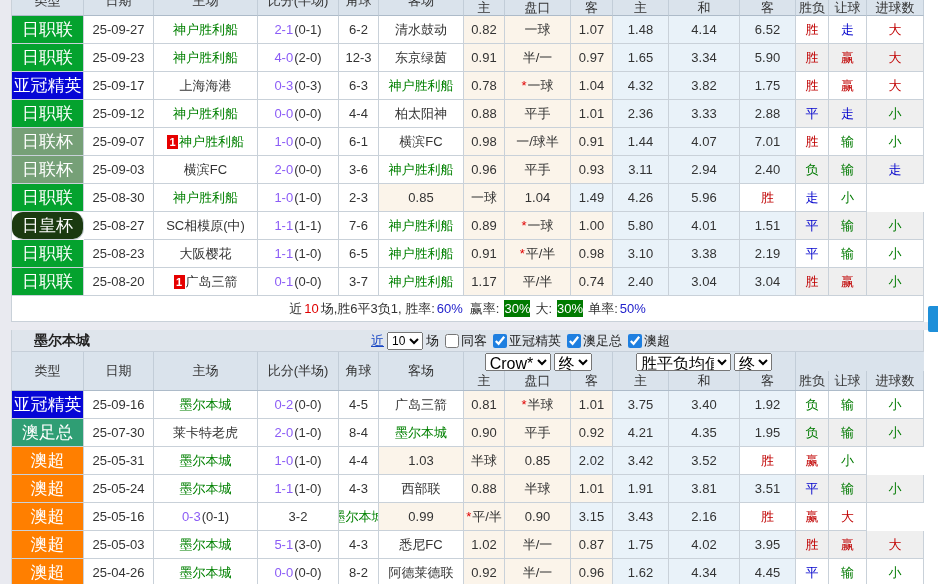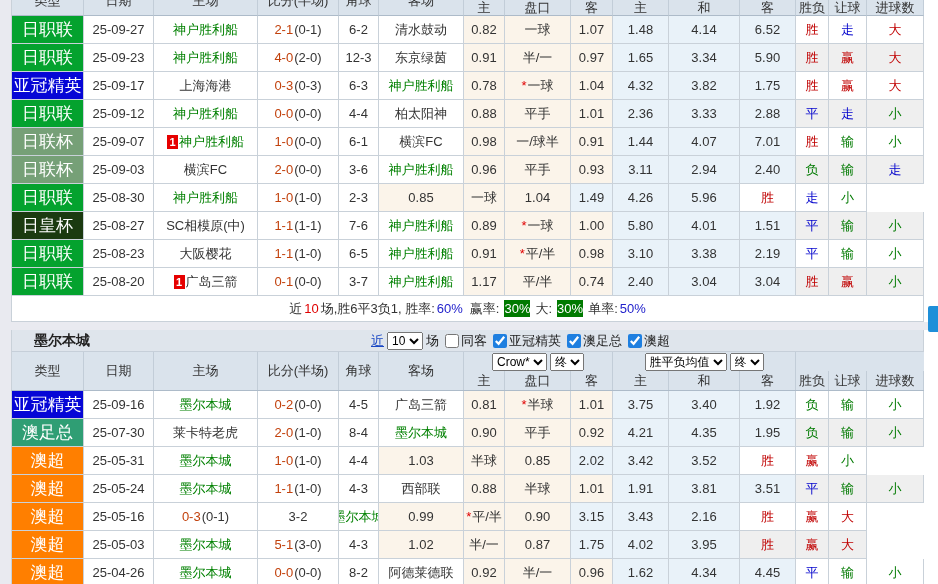--- a/index.html
+++ b/index.html
@@ -20,21 +20,21 @@
   .t1-header .hfull span{line-height:16px;}
 
   
   .row{height:28px;}
   .row .c{height:28px;}
   .cell-ah{background:#FBF4EA !important;}
   .cell-eu{background:#E9F2F9 !important;}
   .row.alt .cell-r{background:#EFEFEF;}
   .badge{width:100%;height:100%;display:flex;align-items:center;justify-content:center;color:#fff;font-size:17px;}
   .teamf{color:#008000;}
-  .ft{color:#c2410c;margin-right:1px;}
+  .ft{color:#8b5cf6;margin-right:1px;}
   .ht{color:#333;}
   .star{color:#E00000;margin-right:1px;}
   .redcard{display:inline-block;background:#E60000;color:#fff;font-size:11px;line-height:14px;width:11px;height:14px;text-align:center;margin-right:1px;font-weight:bold;}
   .cr{color:#C00000;} .cb{color:#0000CC;} .cg{color:#007A00;}
 
   
   .summary{height:26px;border-left:1px solid #C9D1D9;border-right:1px solid #C9D1D9;border-bottom:1px solid #C9D1D9;background:#fff;display:flex;align-items:center;justify-content:center;font-size:13px;color:#333;box-sizing:border-box;}
   .summary .blue{color:#2222CC;}
   .summary .red{color:#E00000;}
   .summary .gbox{background:#007A00;color:#fff;padding:1px 0;margin:0 4px;}
@@ -46,21 +46,21 @@
   .filters{position:absolute;left:359px;top:0;height:22px;display:flex;align-items:center;font-size:13px;color:#222;}
   .filters a{color:#1A48C4;text-decoration:underline;cursor:pointer;}
   .filters select{font-size:12px;height:18px;margin:0 3px;}
   .filters input[type=checkbox]{width:14px;height:14px;accent-color:#1E7FE0;margin:0 2px 0 6px;}
 
   
   .t2-header{display:grid;grid-template-columns:72px 70px 104px 81px 40px 85px 149px 183px 128px;grid-template-rows:19px 19px;border-left:1px solid #C9D1D9;background:#DAE3EC;box-sizing:border-box;border-bottom:1px solid #ADBBC9;}
   .t2-header .hc{border-right:1px solid #C2CDD8;display:flex;align-items:center;justify-content:center;font-size:13px;color:#333;box-sizing:border-box;overflow:hidden;}
   .t2-header .span2{grid-row:1/3;}
   .t2-header .ddl{grid-row:1;gap:3px;}
-  .t2-header .ddl select{font-size:12px;height:18px;max-width:95px;}
+  .t2-header .ddl select{font-size:16px;height:18px;max-width:95px;text-align:center;}
   .t2-labels{grid-row:2;grid-column:7/10;display:grid;grid-template-columns:41px 66px 42px 56px 71px 56px 33px 38px 57px;}
   .t2-labels .hc{height:19px;}
 
   
   .float-btn{position:absolute;right:0;top:306px;width:10px;height:26px;background:#1E8FD9;border-radius:2px 0 0 2px;cursor:pointer;}
 </style>
 </head>
 <body>
 
 <div id="page">
@@ -305,21 +305,21 @@
           </div>
           <div class="c cell-ah">1.04</div>
           <div class="c cell-eu">1.49</div>
           <div class="c cell-eu">4.26</div>
           <div class="c cell-eu">5.96</div>
           <div class="c cell-r cr">胜</div>
           <div class="c cell-r cb">走</div>
           <div class="c cell-r cg">小</div>
         </div>
         <div class="grid row alt">
-          <div class="c" style="padding: 0px;">
+          <div class="c" style="padding: 0px; border-radius: 11px;">
             <div class="badge" style="background: rgb(27, 58, 16);">日皇杯</div>
           </div>
           <div class="c">25-08-27</div>
           <div class="c">
             <span>SC相模原(中)</span>
           </div>
           <div class="c">
             <span class="ft">1-1</span>
             <span class="ht">(1-1)</span>
           </div>
@@ -603,20 +603,23 @@
           </div>
           <div class="c">25-05-03</div>
           <div class="c">
             <span class="teamf">墨尔本城</span>
           </div>
           <div class="c">
             <span class="ft">5-1</span>
             <span class="ht">(3-0)</span>
           </div>
           <div class="c">4-3</div>
+          <div class="c">
+            <span>悉尼FC</span>
+          </div>
           <div class="c cell-ah">1.02</div>
           <div class="c cell-ah">
             <span>半/一</span>
           </div>
           <div class="c cell-ah">0.87</div>
           <div class="c cell-eu">1.75</div>
           <div class="c cell-eu">4.02</div>
           <div class="c cell-eu">3.95</div>
           <div class="c cell-r cr">胜</div>
           <div class="c cell-r cr">赢</div>

